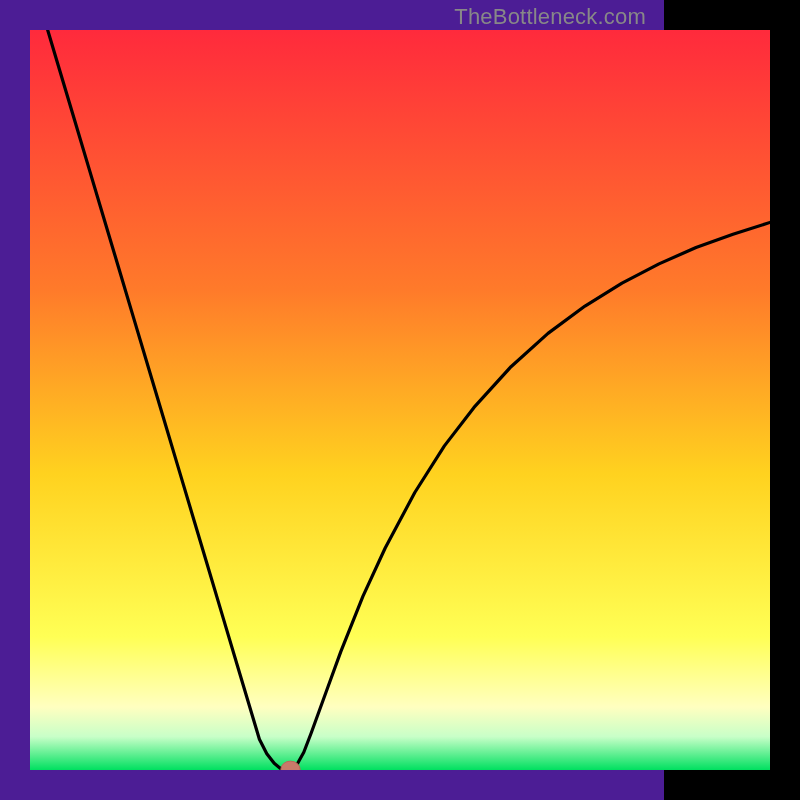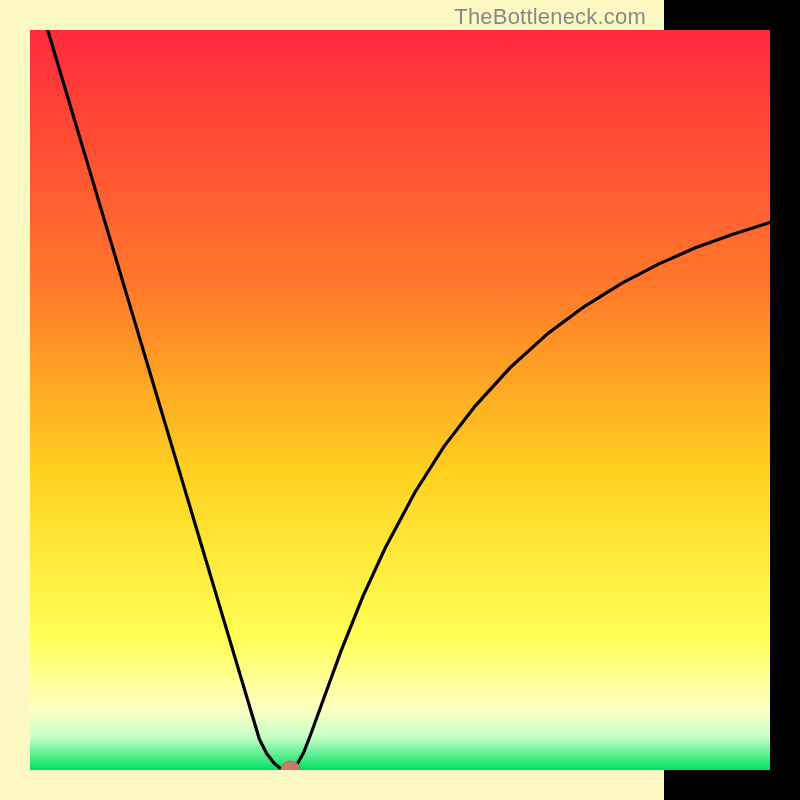--- a/index.html
+++ b/index.html
@@ -8,21 +8,21 @@
     width: 800px;
     height: 800px;
     background: #000;
     overflow: hidden;
     font-family: Arial, Helvetica, sans-serif;
   }
   .frame {
     position: relative;
     width: 664px;
     height: 800px;
-    background: #fef9c3;
+    background: #4c1d95;
   }
   .watermark {
     position: absolute;
     top: 4px;
     right: 18px;
     color: #888;
     font-size: 22px;
     font-weight: 500;
     letter-spacing: 0.2px;
     z-index: 5;

